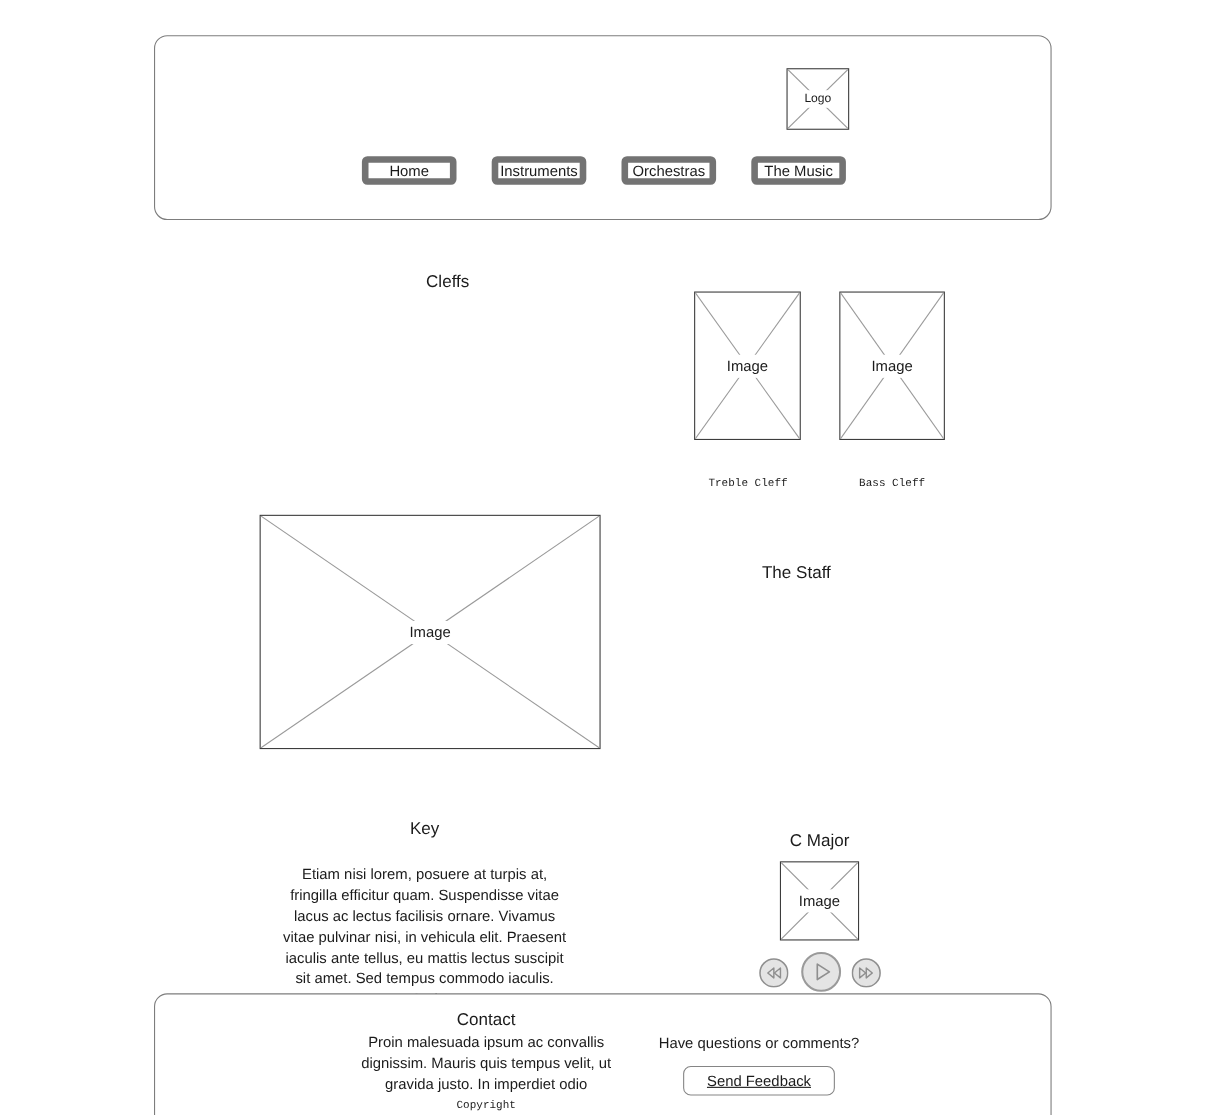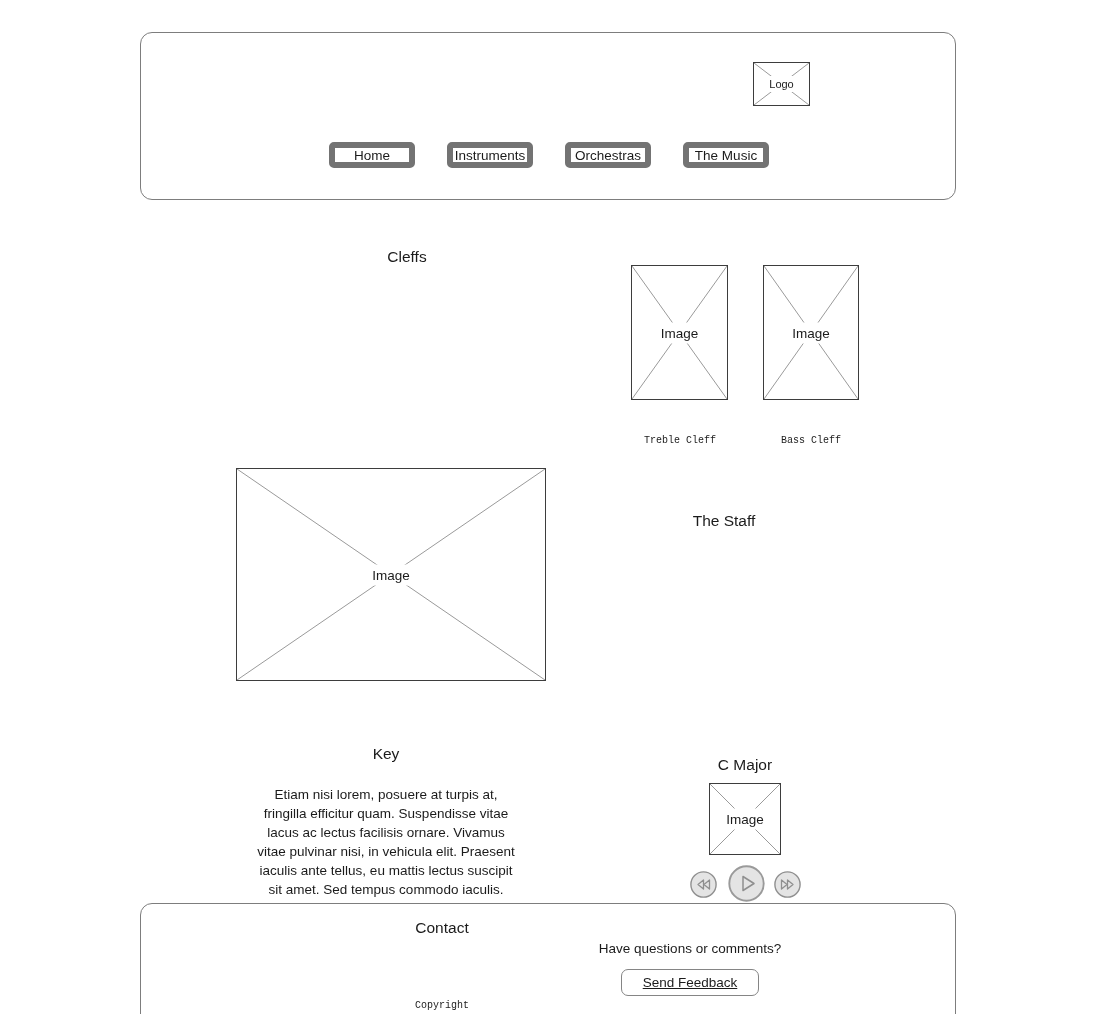--- a/index.html
+++ b/index.html
@@ -47,21 +47,21 @@
 
   .footer-card{z-index:5;}
 </style>
 </head>
 <body>
 
 <div id="page">
 
   <div class="card" style="left:140px;top:32px;width:814px;height:166px;">
 
-    <div class="imgph" style="left:612px;top:29px;width:57px;height:44px;padding-left:15px;">
+    <div class="imgph" style="left:574px;top:29px;width:57px;height:56px;padding-left:15px;">
       <svg>
         <line x1="0" y1="0" x2="100%" y2="100%"></line>
         <line x1="100%" y1="0" x2="0" y2="100%"></line>
       </svg>
       <span class="ph-label small">Logo</span>
     </div>
 
     <button class="nav-btn" style="left:188px;top:109px;">Home</button>
     <button class="nav-btn" style="left:306px;top:109px;">Instruments</button>
     <button class="nav-btn" style="left:424px;top:109px;">Orchestras</button>
@@ -125,18 +125,19 @@
   <button class="media-btn" style="left:774px;top:871px;width:27px;height:27px;">
     <svg width="27" height="27" viewBox="0 0 27 27">
       <circle cx="13.5" cy="13.5" r="12.6" fill="#e4e4e4" stroke="#8f8f8f" stroke-width="1.4"></circle>
       <path d="M7.5 9 L13 13.5 L7.5 18 Z" fill="none" stroke="#8f8f8f" stroke-width="1.3" stroke-linejoin="round"></path>
       <path d="M13.5 9 L19 13.5 L13.5 18 Z" fill="none" stroke="#8f8f8f" stroke-width="1.3" stroke-linejoin="round"></path>
     </svg>
   </button>
 
   <div class="card footer-card" style="left:140px;top:903px;width:814px;height:145px;">
     <div class="abs section-heading center-text" style="left:201px;top:14px;width:200px;">Contact</div>
+    <div class="abs body-text center-text" style="left:176px;top:34px;width:250px;">Proin malesuada ipsum ac convallis dignissim. Mauris quis tempus velit, ut gravida justo. In imperdiet odio</div>
     <div class="abs caption center-text" style="left:201px;top:93px;width:200px;">Copyright</div>
     <div class="abs body-text center-text" style="left:449px;top:35px;width:200px;">Have questions or comments?</div>
     <button class="feedback-btn" style="left:480px;top:65px;text-decoration:underline;">Send Feedback</button>
   </div>
 
 </div>
 
 </body></html>

